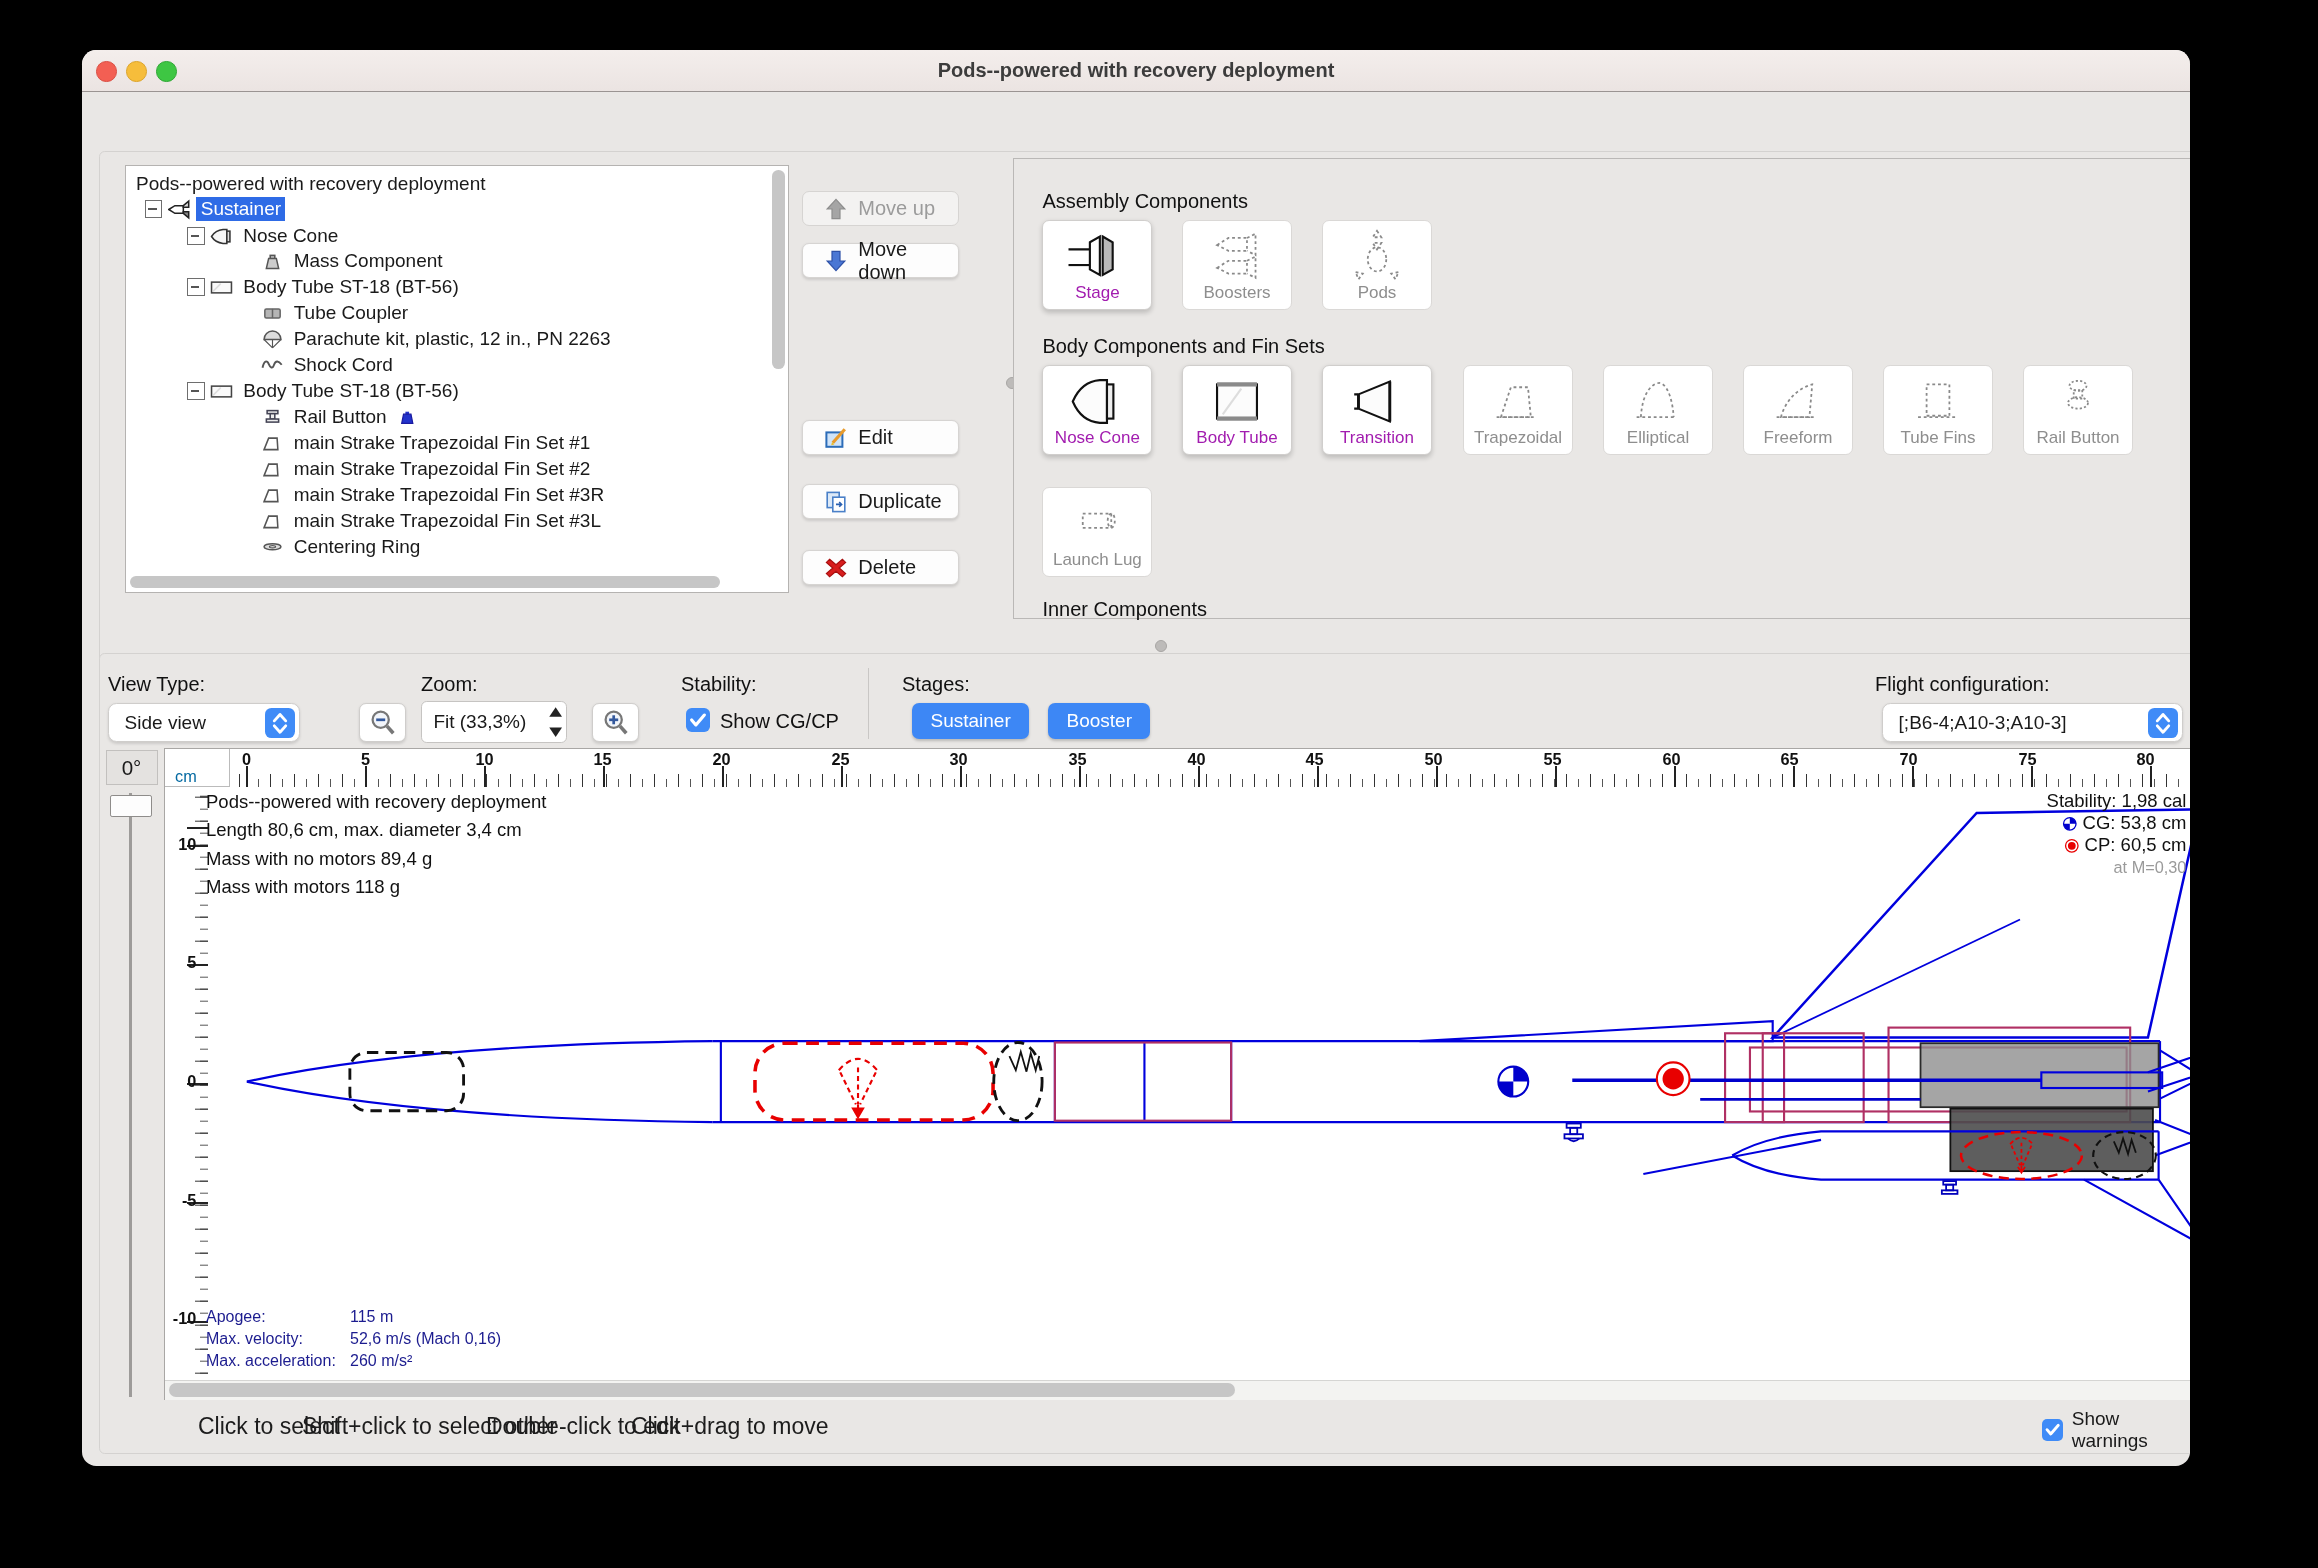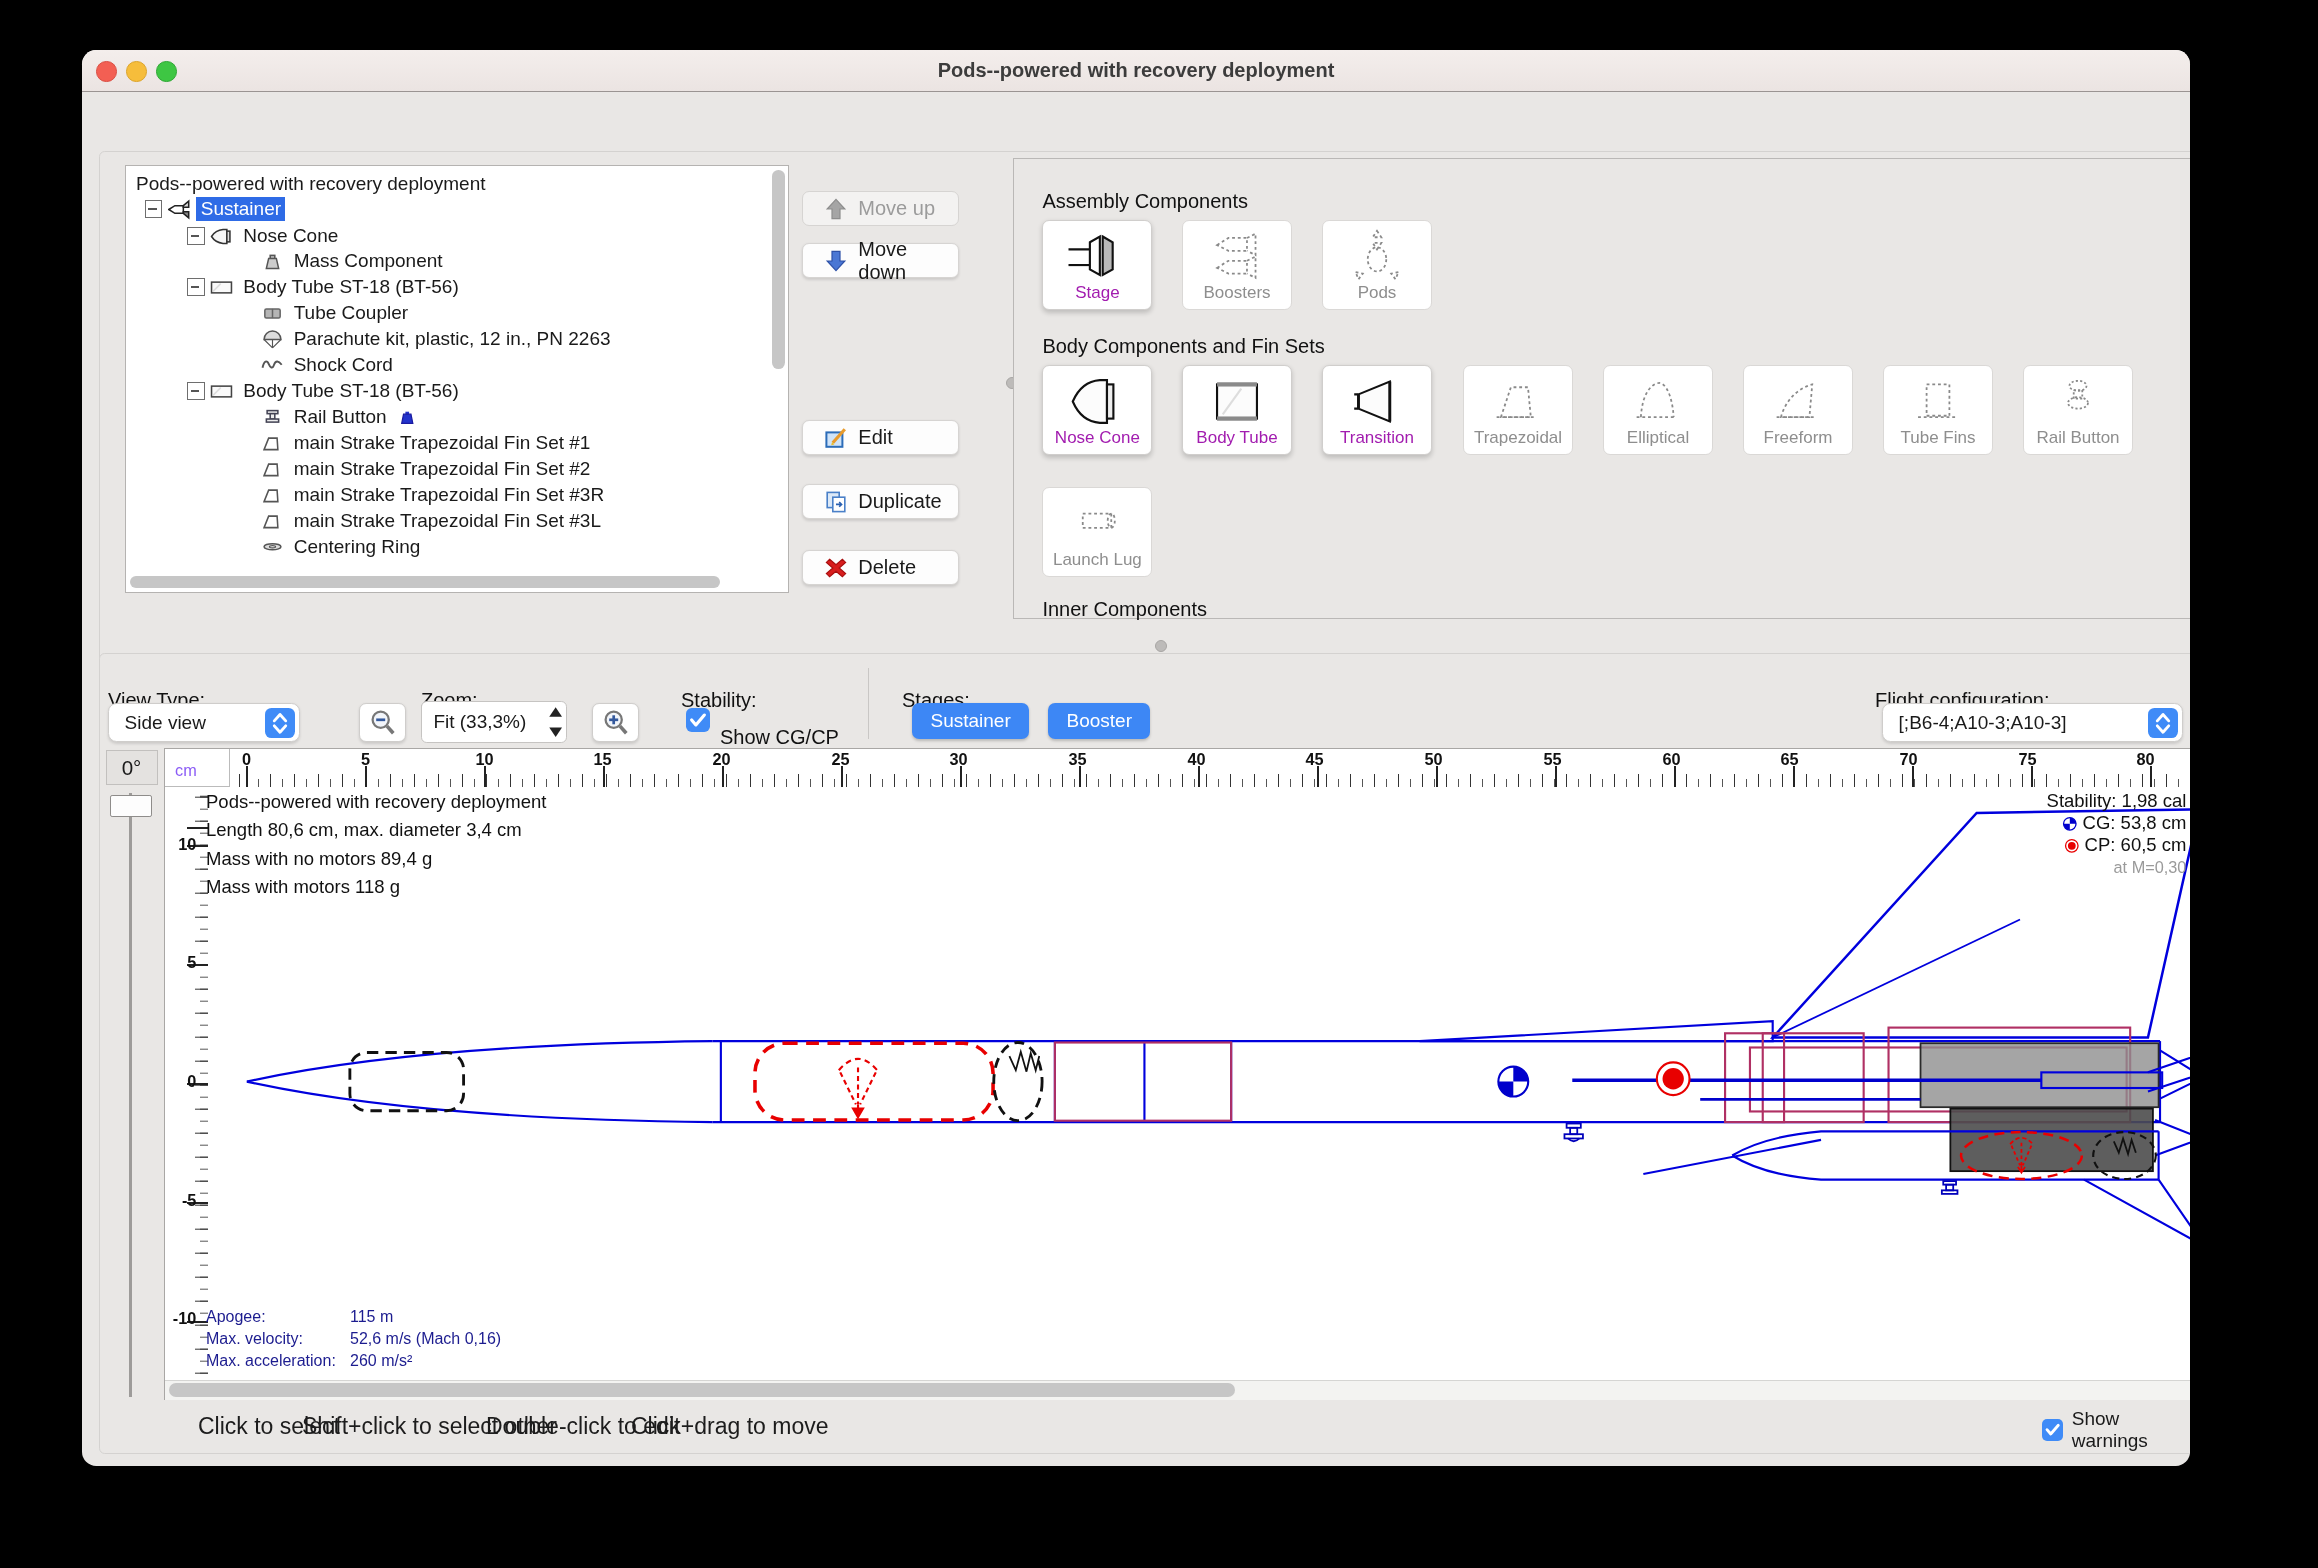--- a/index.html
+++ b/index.html
@@ -52,21 +52,21 @@
         background:#ffffff;display:flex;flex-direction:column;align-items:center;justify-content:flex-end;}
   .card.enabled{background:#fff;box-shadow:0 2.1px 5.7px rgba(0,0,0,.18);border-color:#d0cecc;}
   .card .cicon{position:absolute;top:7.1px;left:50%;transform:translateX(-50%);width:60px;height:57px;}
   .card .clabel{font-size:17px;color:#8e8e8e;margin-bottom:5.7px;white-space:nowrap;}
   .card.enabled .clabel{color:#a21caf;}
   .gb-scroll{position:absolute;right:3.6px;top:213px;width:11.4px;height:213px;border-radius:5.7px;background:#c9c9c9;}
   .splitdot{position:absolute;width:10px;height:10px;border-radius:50%;background:#bdbbb9;border:0.7px solid #a8a6a4;}
   
   .bottom-region{position:absolute;left:17px;top:603px;width:2121px;height:799px;
                  border:0.7px solid #d4d2d0;border-radius:5.7px;background:#e9e7e5;}
-  .ctl-label{position:absolute;font-size:20px;color:#111;white-space:nowrap;margin-top:16px;}
+  .ctl-label{position:absolute;font-size:20px;color:#111;white-space:nowrap;}
   .dropdown{position:absolute;height:37px;background:#fff;border:0.7px solid #cfcdcb;border-radius:8.5px;
             box-shadow:0 1.4px 2.8px rgba(0,0,0,.12);display:flex;align-items:center;font-size:19px;}
   .dropdown .dval{flex:1;padding-left:15.6px;white-space:nowrap;}
   .stepper{width:30px;height:30px;margin-right:3.6px;border-radius:6.4px;background:#3f8bf7;flex:0 0 auto;}
   .sqbtn{position:absolute;width:45px;height:37px;background:#fff;border:0.7px solid #cfcdcb;border-radius:7.1px;
          box-shadow:0 1.4px 2.8px rgba(0,0,0,.12);display:flex;align-items:center;justify-content:center;}
   .combo{position:absolute;height:40px;background:#fff;border:0.7px solid #c6c4c2;border-radius:5.7px;
          display:flex;align-items:center;font-size:19px;}
   .combo .dval{flex:1;padding-left:11.4px;white-space:nowrap;}
   .combo .carrows{width:21.3px;flex:0 0 auto;}
@@ -86,21 +86,21 @@
   .hruler{position:absolute;left:0;top:0;width:2047px;height:38px;background:#fff;
     background-image:
       repeating-linear-gradient(to right,#222 0 2.1px,transparent 2.1px 119px),
       repeating-linear-gradient(to right,#333 0 1.4px,transparent 1.4px 24px),
       repeating-linear-gradient(to right,#555 0 1.4px,transparent 1.4px 12px);
     background-size:auto 21.3px,auto 13.5px,auto 7.8px;
     background-repeat:repeat-x;
     background-position:81px bottom,81px bottom,81px bottom;}
   .hnum{position:absolute;top:1.4px;width:31px;text-align:center;font-size:16.3px;font-weight:bold;color:#111;}
   .corner{position:absolute;left:0;top:0;width:65px;height:38px;background:#fff;border-right:0.7px solid #bbb;
-          border-bottom:0.7px solid #bbb;font-size:16.3px;color:#8b5cf6;display:flex;align-items:center;
+          border-bottom:0.7px solid #bbb;font-size:16.3px;color:#0369a1;display:flex;align-items:flex-end;
           padding:5.7px 0 0 10px;box-sizing:border-box;}
   .vruler{position:absolute;left:0;top:38px;width:43px;height:613px;background:#fff;
     background-image:
       repeating-linear-gradient(to bottom,#222 0 2.1px,transparent 2.1px 119px),
       repeating-linear-gradient(to bottom,#333 0 1.4px,transparent 1.4px 24px),
       repeating-linear-gradient(to bottom,#555 0 1.4px,transparent 1.4px 12px);
     background-size:21.3px auto,13.5px auto,7.8px auto;
     background-repeat:repeat-y;
     background-position:right 0 top 58px,right 0 top 9.7px,right 0 top 9.7px;}
   .vnum{position:absolute;left:1.4px;width:30px;text-align:right;font-size:16.3px;font-weight:bold;color:#111;}

